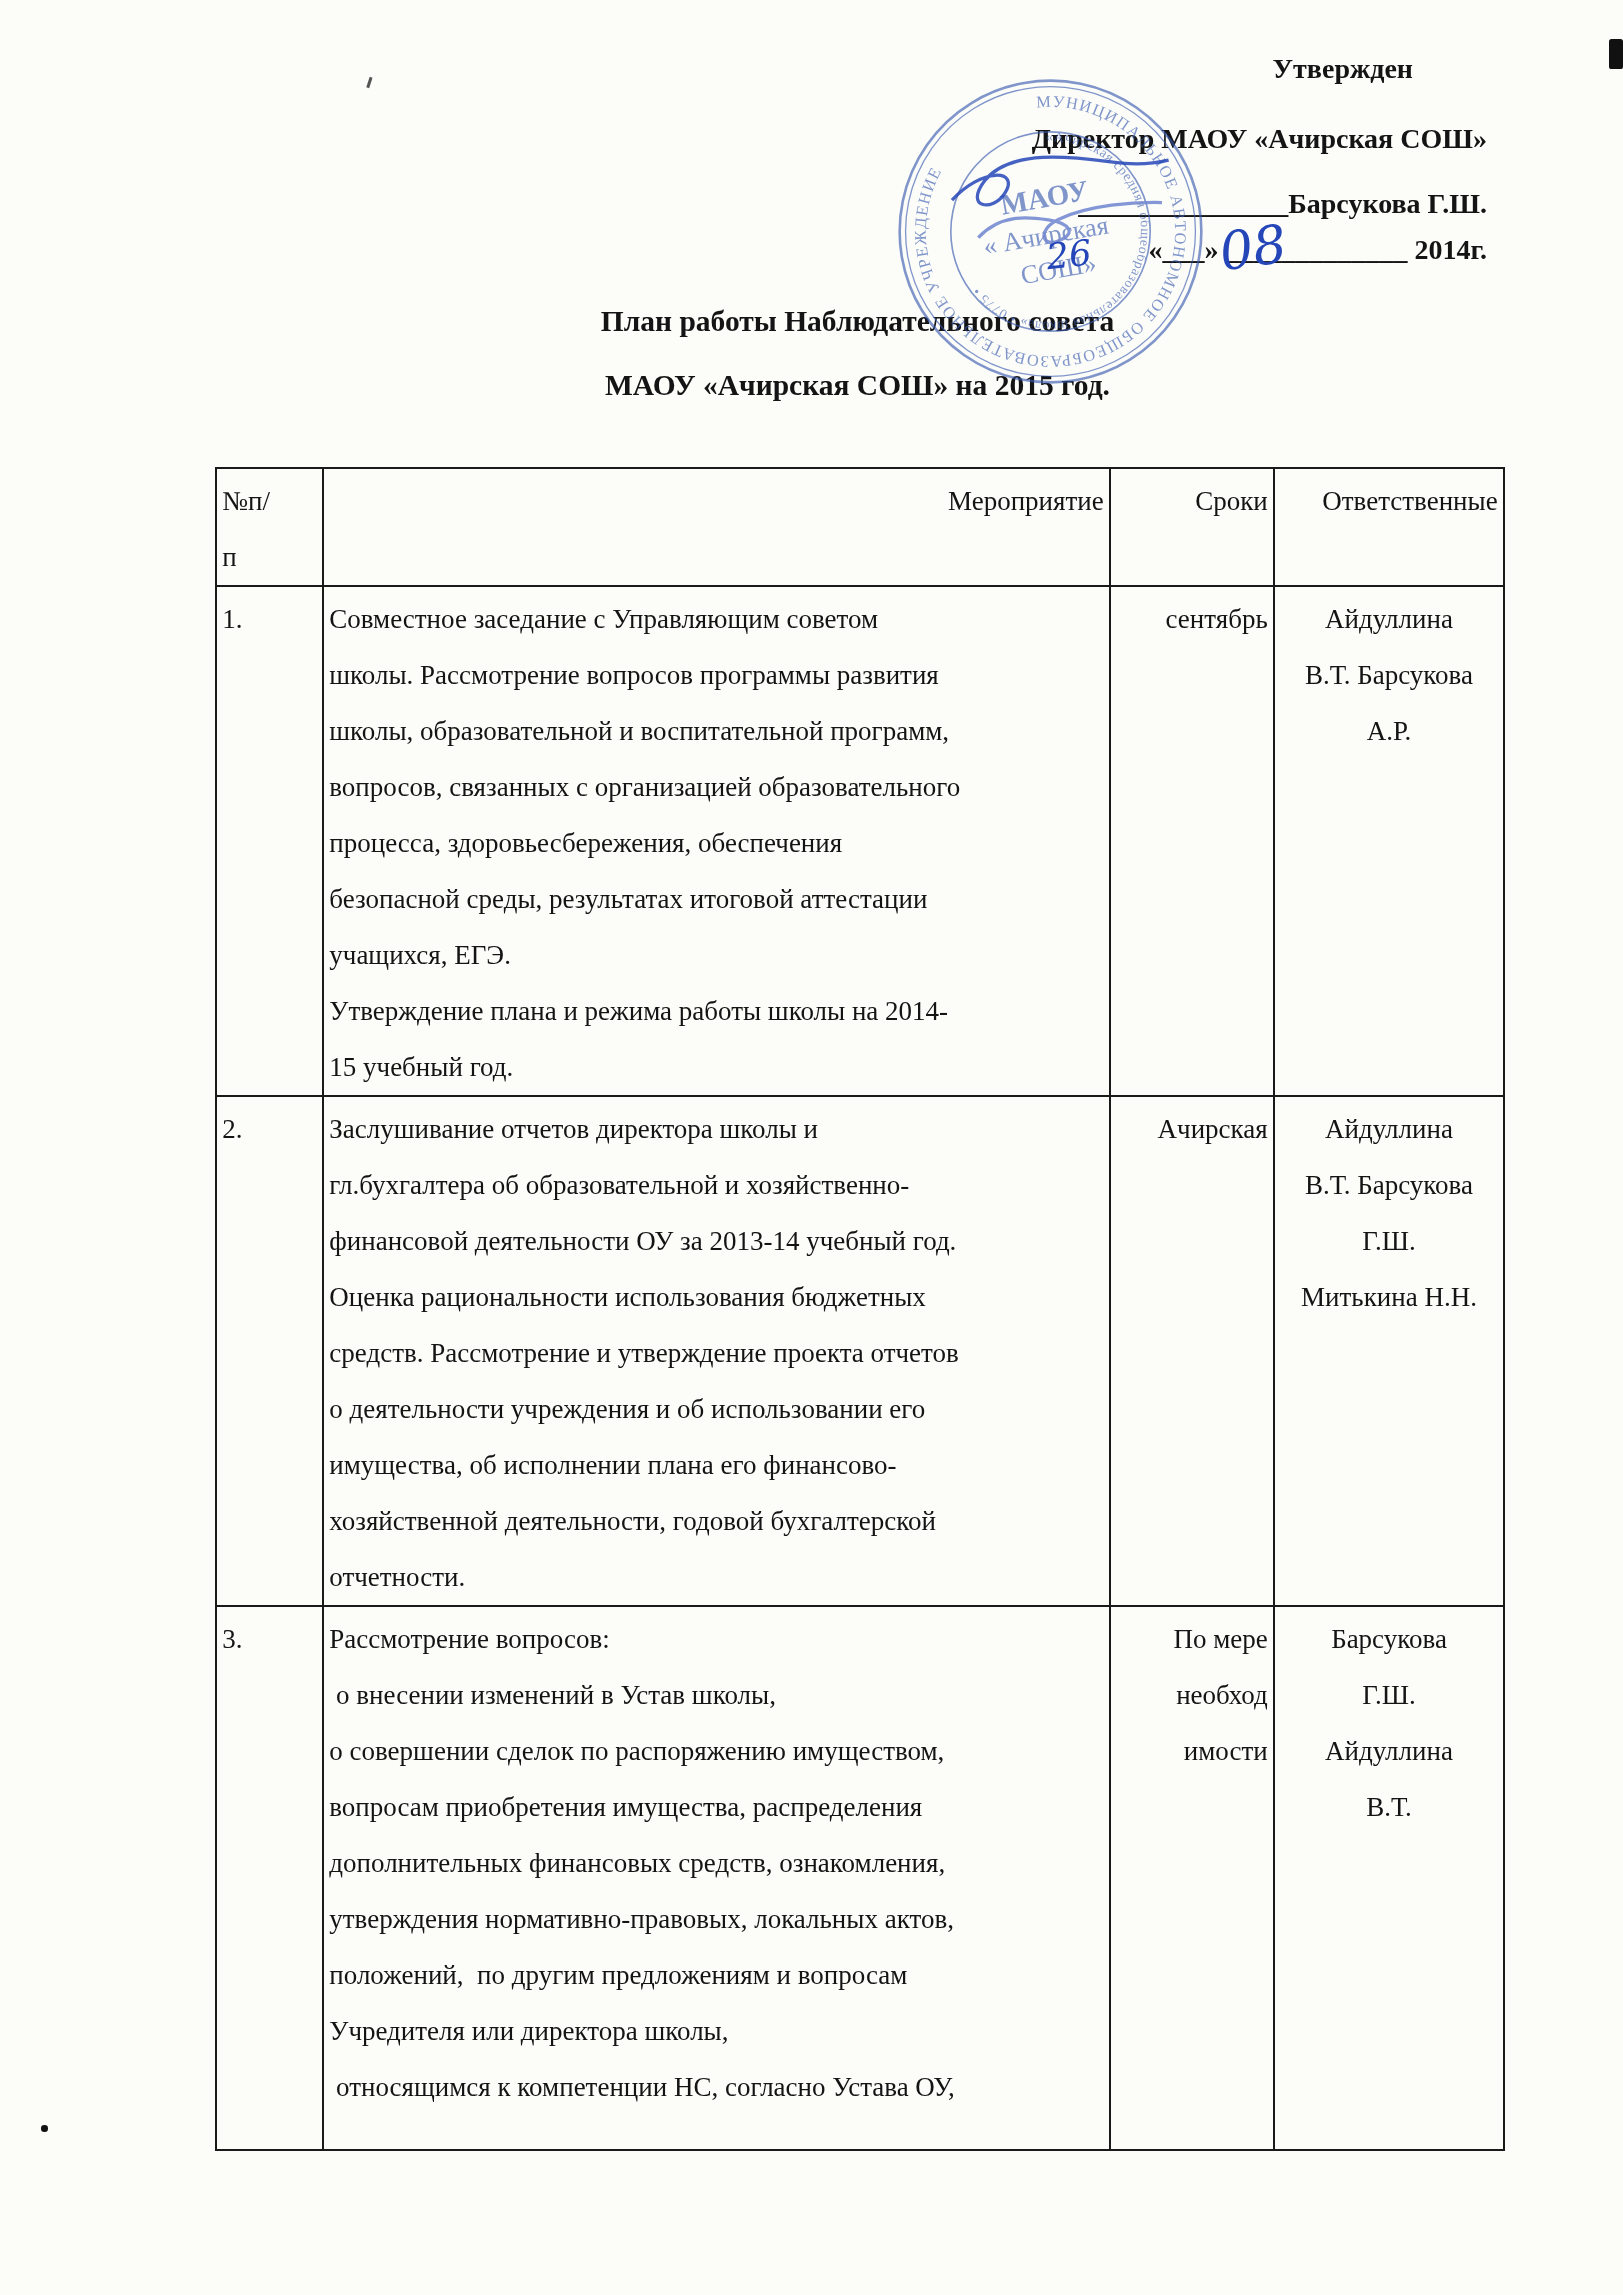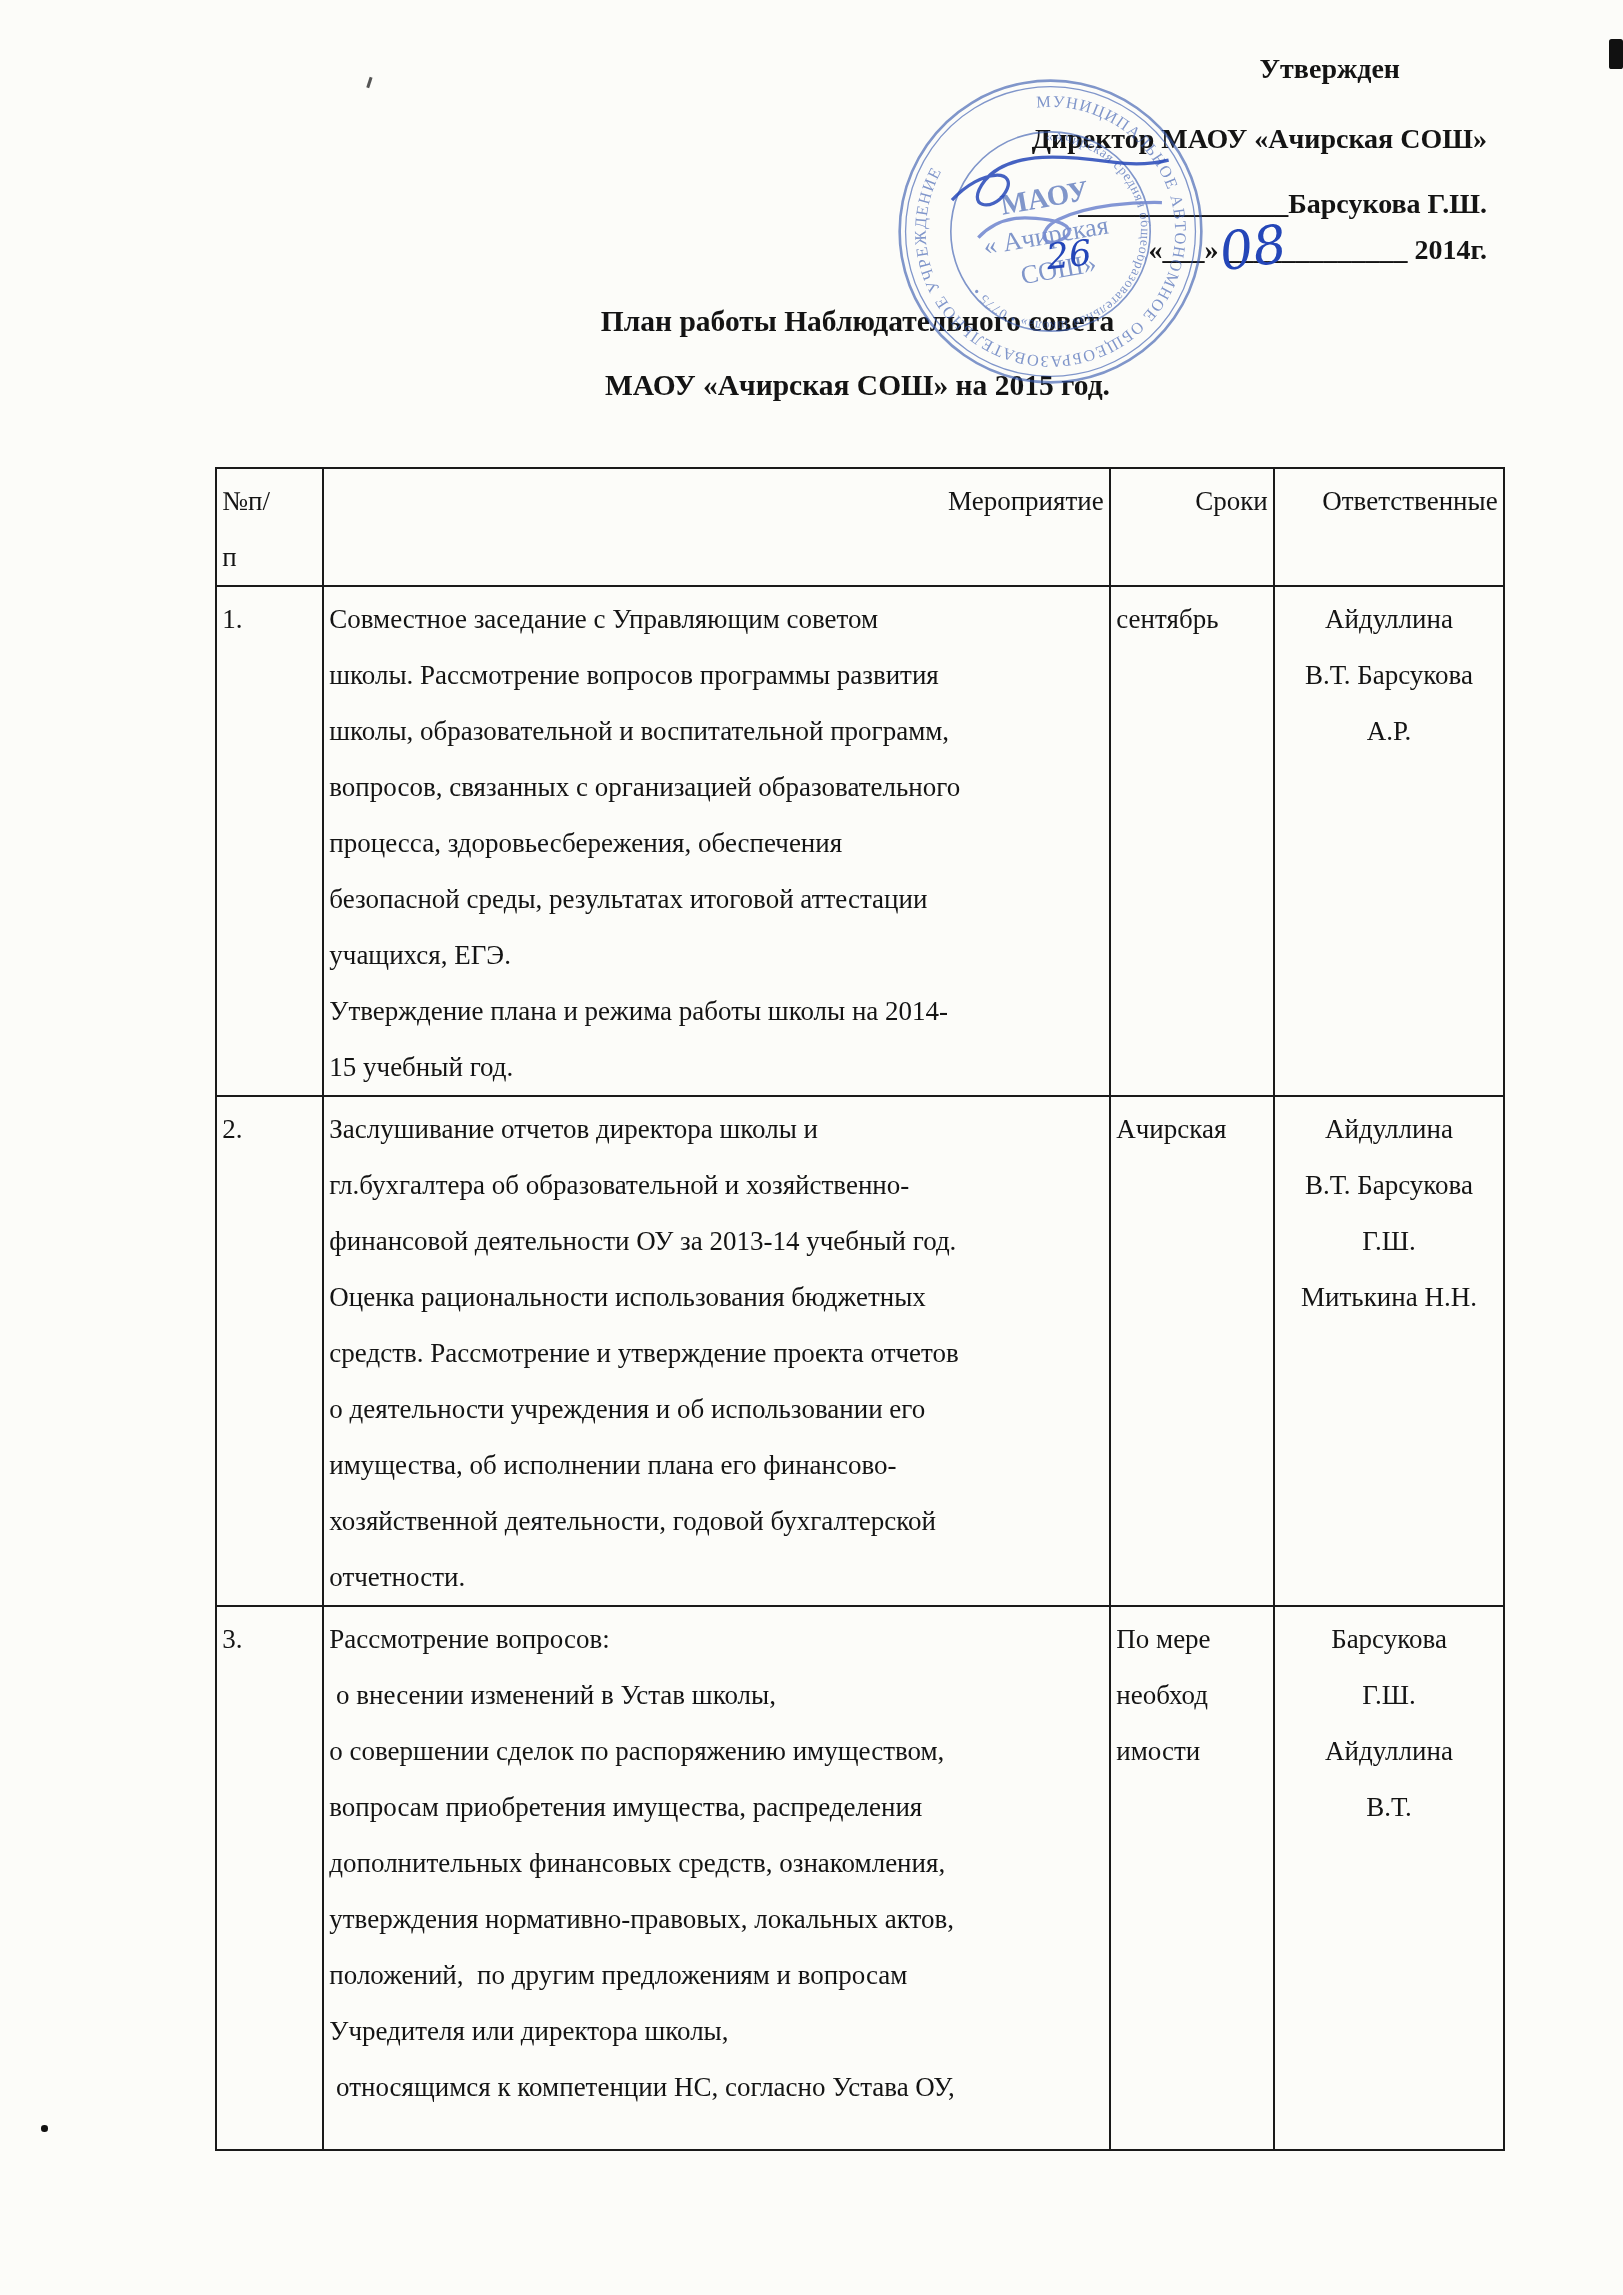--- a/index.html
+++ b/index.html
@@ -15,21 +15,21 @@
 
   
   .approval-line{
     position:absolute;
     right:136px;
     font-weight:bold;
     font-size:28px;
     white-space:nowrap;
     text-align:right;
   }
-  .ap1{top:53px;right:223px;}
+  .ap1{top:53px;right:210px;}
   .ap2{top:113px;margin-top:10px;}
   .ap3{top:188px;}
   .ap4{top:234px;}
 
   
   .title-block{
     position:absolute;
     left:0;top:289px;width:1623px;
     text-align:center;
     transform:translateX(46px);
@@ -58,21 +58,21 @@
     padding:3.9px 5.3px 0 5.3px;
     line-height:56px;
   }
   tr.hdr{height:116px;}
   tr.r1{height:506px;}
   tr.r2{height:500px;}
   tr.r3{height:544px;}
   th.h-num{text-align:left;padding-left:7.9px;}
   td.cell-num{padding-left:17px;}
   td.cell-act{padding-left:17px;padding-right:6.6px;text-align:left;margin-left:40px;}
-  td.cell-term{text-align:left;}
+  td.cell-term{text-align:right;}
   td.cell-resp{text-align:center;}
   th{text-align:right;}
   .ws{white-space:pre-wrap;}
 
   
   .stamp-svg{
     position:absolute;
     left:880px;top:61px;
     width:341px;height:341px;
     opacity:.62;

